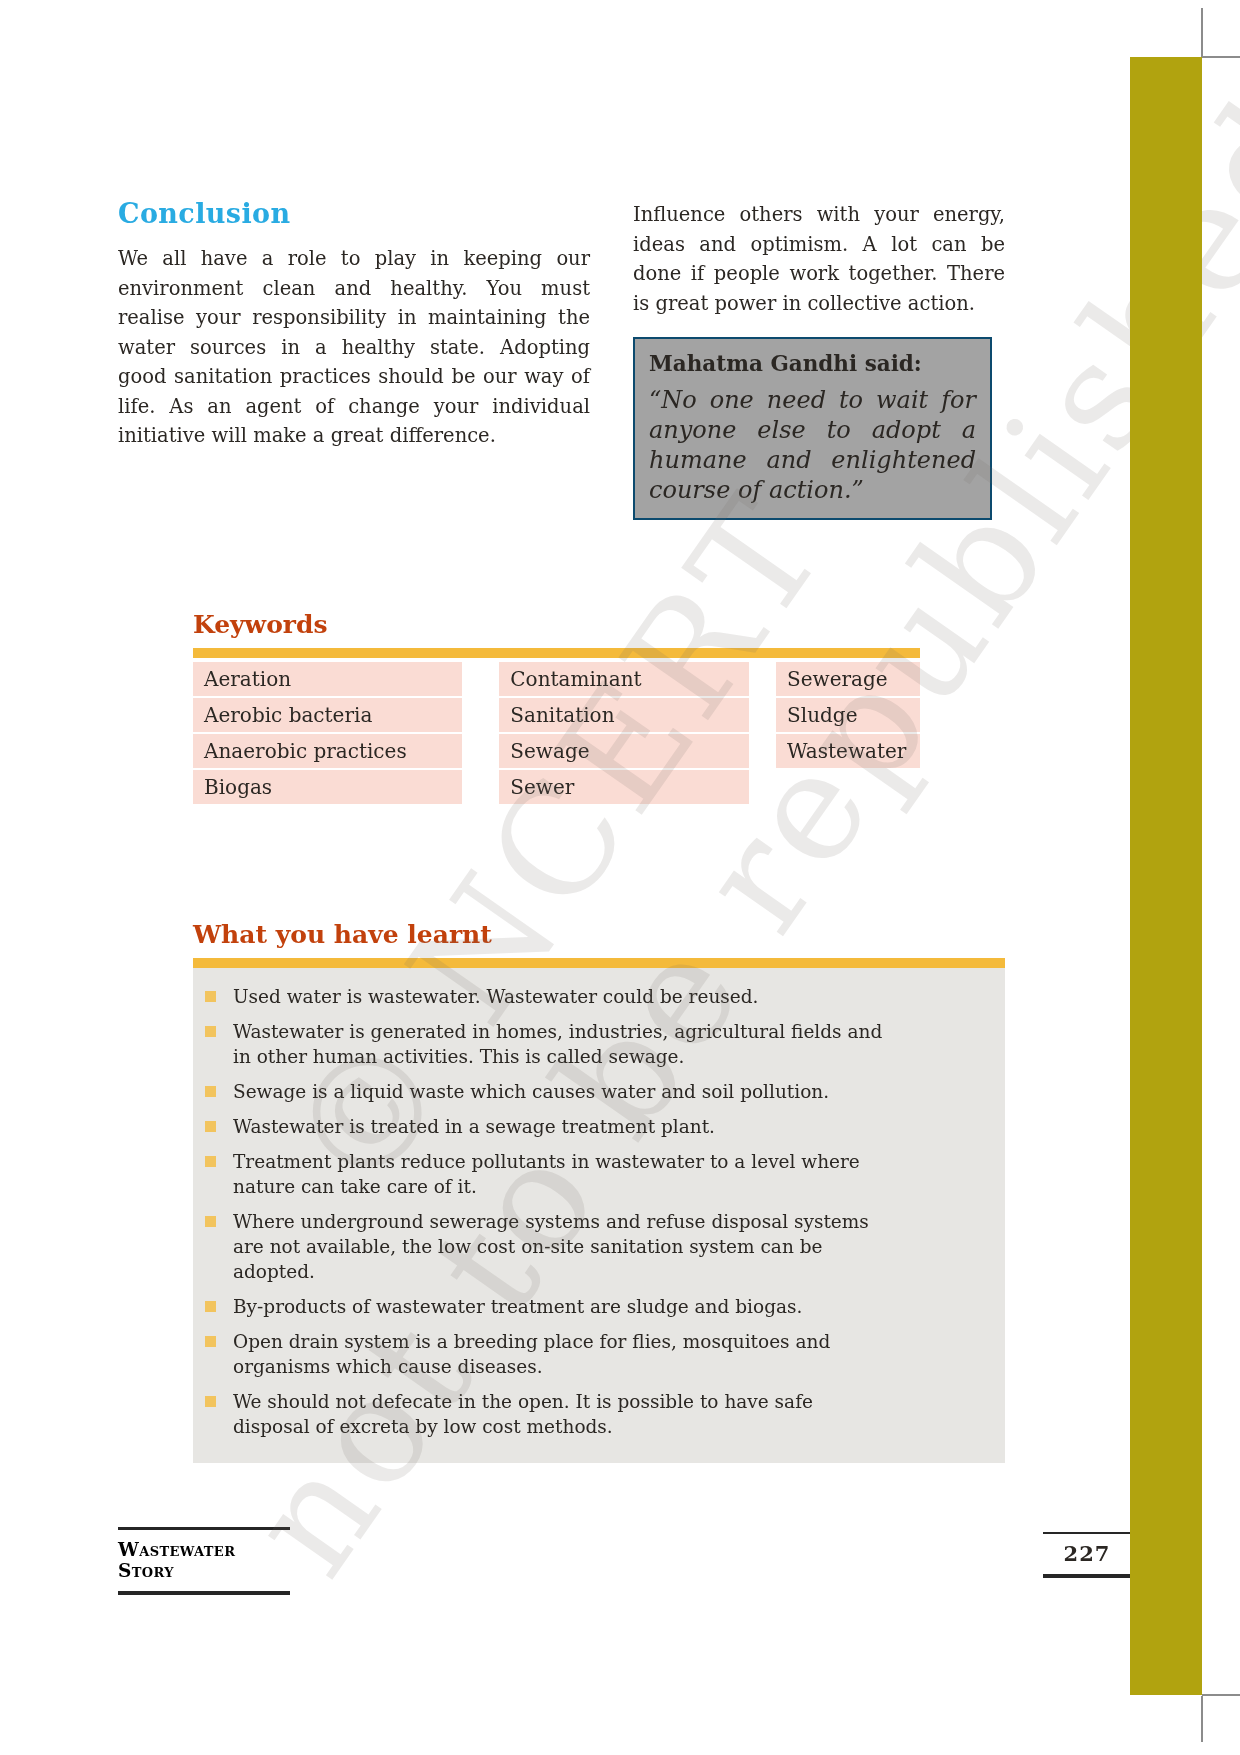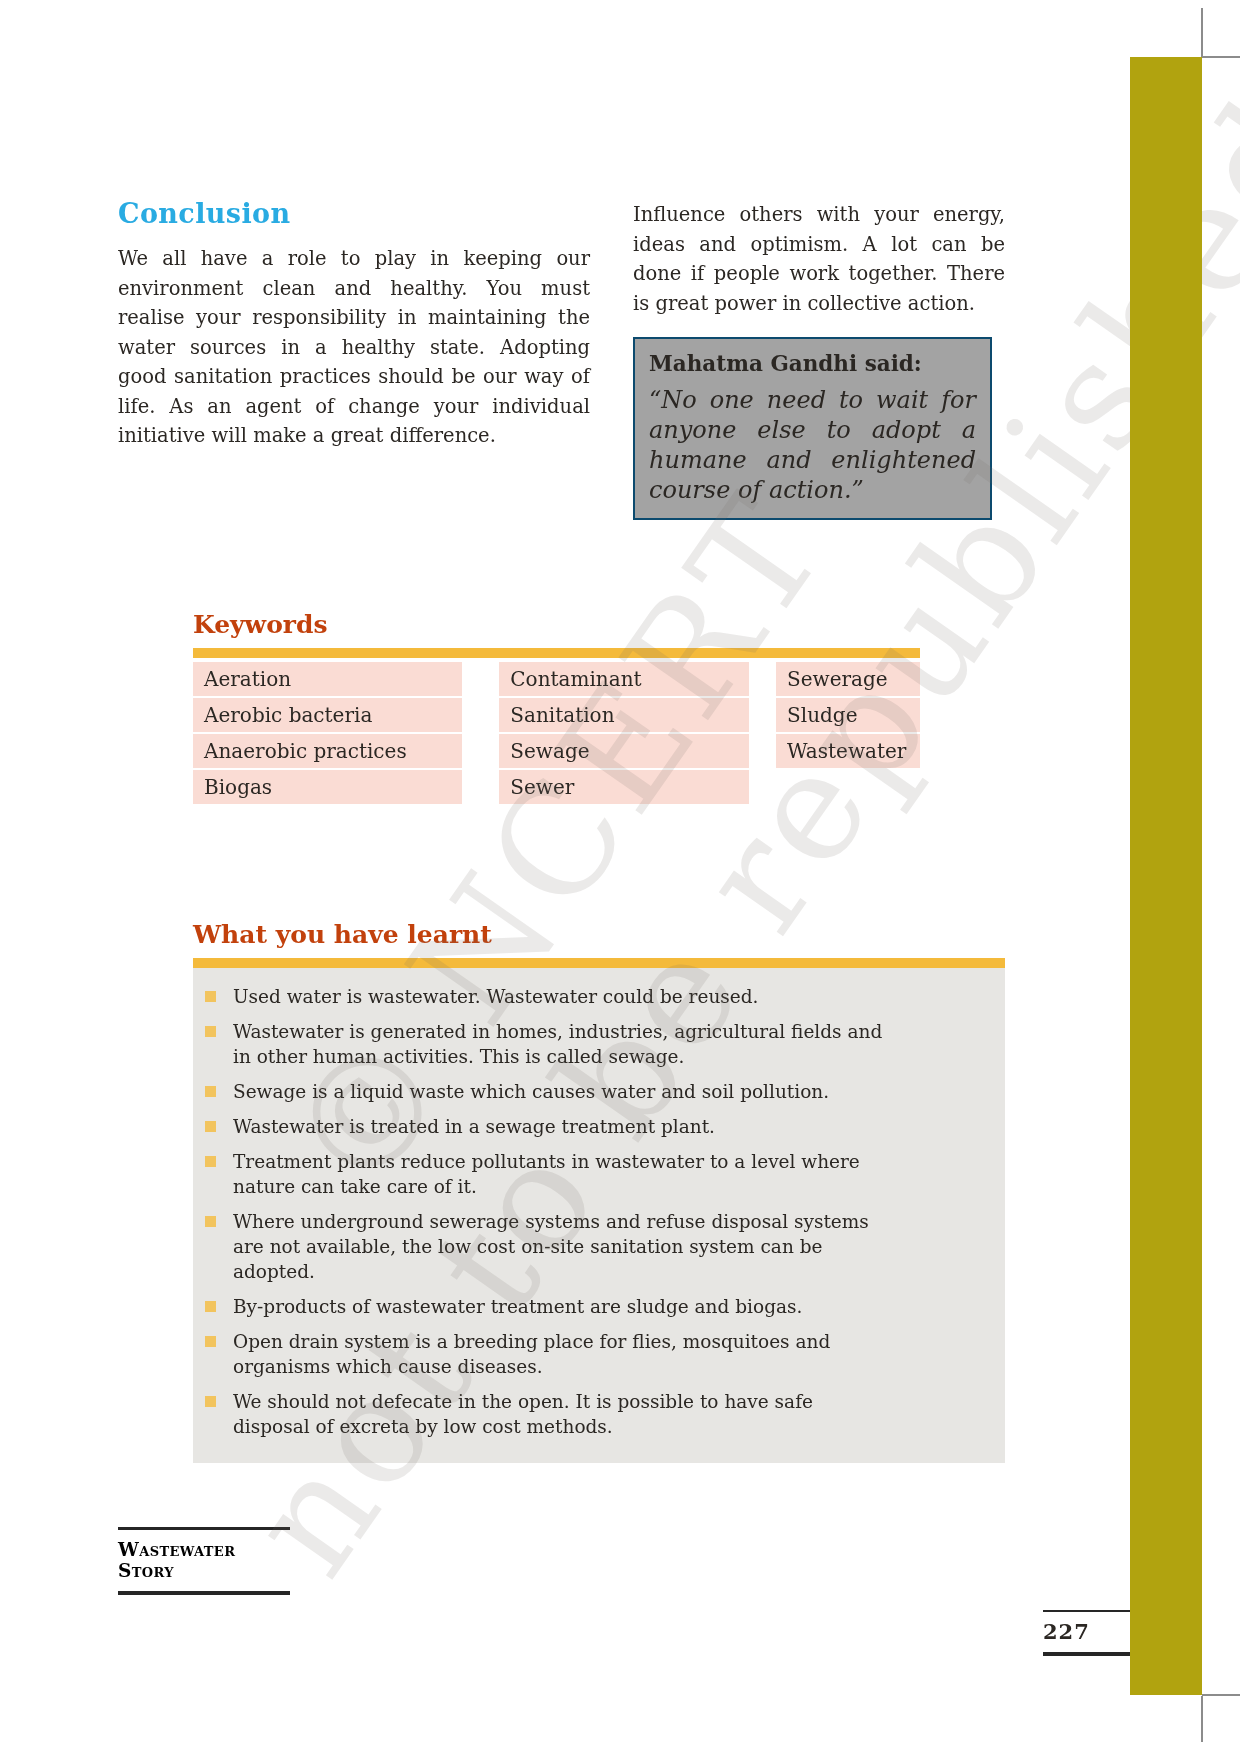--- a/index.html
+++ b/index.html
@@ -43,21 +43,21 @@
   .learnt-text{font-size:18.5px;line-height:25px;max-width:650px;}
   
   .footer-left{
     position:absolute;left:118px;top:1527px;width:172px;z-index:1;
     border-top:3px solid #262626;border-bottom:4px solid #262626;padding:9px 0 10px 0;
   }
   .footer-label{
     color:#000000;font-variant:small-caps;font-weight:bold;font-size:18.5px;letter-spacing:.4px;
   }
   .footer-right{
-    position:absolute;left:1043px;top:1610px;width:88px;z-index:1;text-align:left;
+    position:absolute;left:1043px;top:1532px;width:88px;z-index:1;text-align:center;
     border-top:2.5px solid #262626;border-bottom:4px solid #262626;padding:7px 0 8px 0;
   }
   .page-num{font-size:21px;font-weight:bold;letter-spacing:1px;}
   
   .side-band{position:absolute;left:1130px;top:57px;width:72px;height:1638px;background:#b1a30f;z-index:10;}
   .crop{position:absolute;background:#8c8c8c;z-index:11;}
   .crop-tr-v{left:1201px;top:8px;width:2px;height:49px;}
   .crop-tr-h{left:1202px;top:56px;width:38px;height:2px;}
   .crop-br-h{left:1202px;top:1694px;width:38px;height:2px;}
   .crop-br-v{left:1201px;top:1696px;width:2px;height:46px;}

